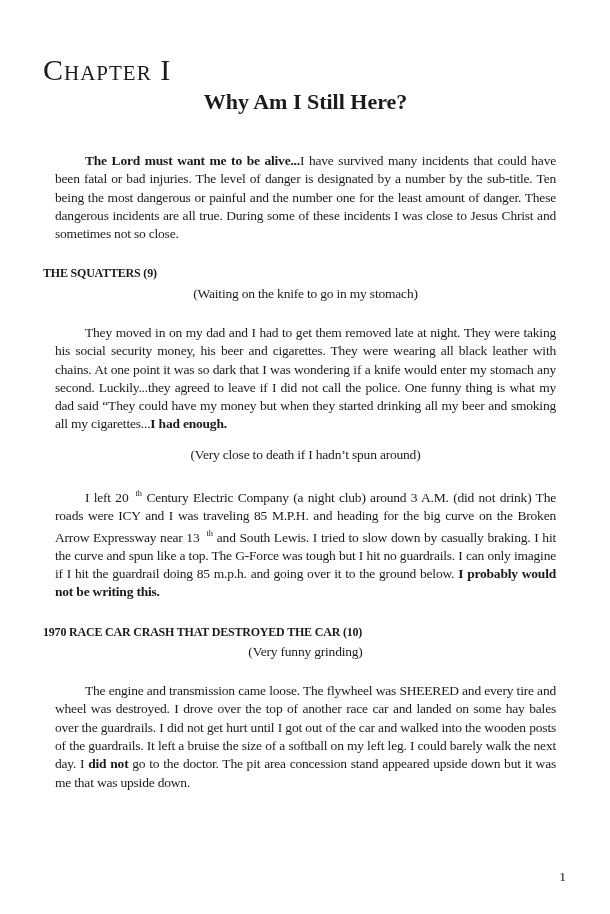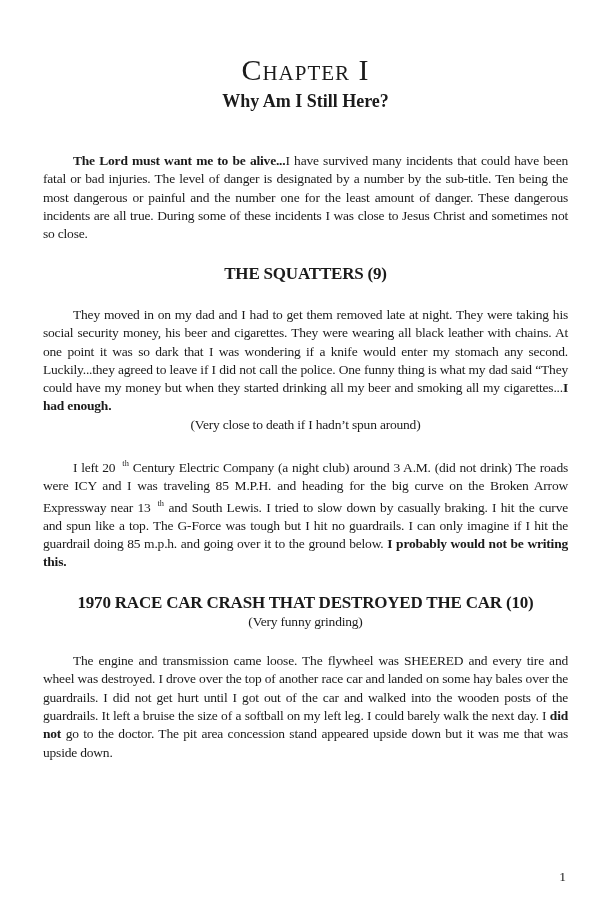--- a/index.html
+++ b/index.html
@@ -13,52 +13,51 @@
     height: 914px;
     margin: 0 auto;
     background: #ffffff;
     color: #1b1b1b;
     font-family: "Liberation Serif", "DejaVu Serif", serif;
     box-sizing: border-box;
     padding: 52px 42px 0 43px;
     overflow: hidden;
   }
   .chapter-title {
-    text-align: center;
+    text-align: left;
     font-size: 30px;
     line-height: 36px;
     font-variant: small-caps;
     letter-spacing: 1px;
     font-weight: normal;
     margin: 0;
   }
   .chapter-subtitle {
     text-align: center;
-    font-size: 18px;
+    font-size: 22px;
     line-height: 27px;
     font-weight: bold;
     margin: 0;
     font-family: Liberation Serif, serif;
   }
   .body-text {
     font-size: 13.5px;
     line-height: 18.3px;
     letter-spacing: -0.2px;
     text-align: justify;
-    margin: 0;
+    margin: 12px;
   }
   p.para {
     text-indent: 30px;
   }
   .intro-para {
     margin-top: 37px;
   }
   .section-heading {
-    text-align: center;
-    font-size: 17px;
+    font-size: 12px;
     line-height: 21.5px;
     letter-spacing: -0.2px;
     font-weight: bold;
     margin: 20px 0 0 0;
   }
   .section-subheading {
     text-align: center;
     font-size: 13.5px;
     line-height: 18px;
     letter-spacing: -0.2px;
@@ -89,20 +88,21 @@
 <div class="page">
 
   <h1 class="chapter-title">Chapter I</h1>
 
   <h2 class="chapter-subtitle">Why Am I Still Here?</h2>
 
   <p class="body-text para intro-para"><span class="b">The Lord must want me to be alive...</span><span>I have survived many incidents that could have been fatal or bad injuries. The level of danger is designated by a number by the sub-title. Ten being the most dangerous or painful and the number one for the least amount of danger. These dangerous incidents are all true. During some of these incidents I was close to Jesus Christ and sometimes not so close.</span></p>
 
   <div>
     <h3 class="section-heading">THE SQUATTERS (9)</h3>
+    <div class="section-subheading">(Waiting on the knife to go in my stomach)</div>
     <p class="body-text para section-para"><span>They moved in on my dad and I had to get them removed late at night. They were taking his social security money, his beer and cigarettes. They were wearing all black leather with chains. At one point it was so dark that I was wondering if a knife would enter my stomach any second. Luckily...they agreed to leave if I did not call the police. One funny thing is what my dad said “They could have my money but when they started drinking all my beer and smoking all my cigarettes...</span><span class="b">I had enough.</span></p>
   </div>
 
   <div>
     <div class="section-subheading">(Very close to death if I hadn’t spun around)</div>
     <p class="body-text para section-para"><span>I left 20</span><span class="sup">th</span><span> Century Electric Company (a night club) around 3 A.M. (did not drink) The roads were ICY and I was traveling 85 M.P.H. and heading for the big curve on the Broken Arrow Expressway near 13</span><span class="sup">th</span><span> and South Lewis. I tried to slow down by casually braking. I hit the curve and spun like a top. The G-Force was tough but I hit no guardrails. I can only imagine if I hit the guardrail doing 85 m.p.h. and going over it to the ground below. </span><span class="b">I probably would not be writing this.</span></p>
   </div>
 
   <div>
     <h3 class="section-heading">1970 RACE CAR CRASH THAT DESTROYED THE CAR (10)</h3>

